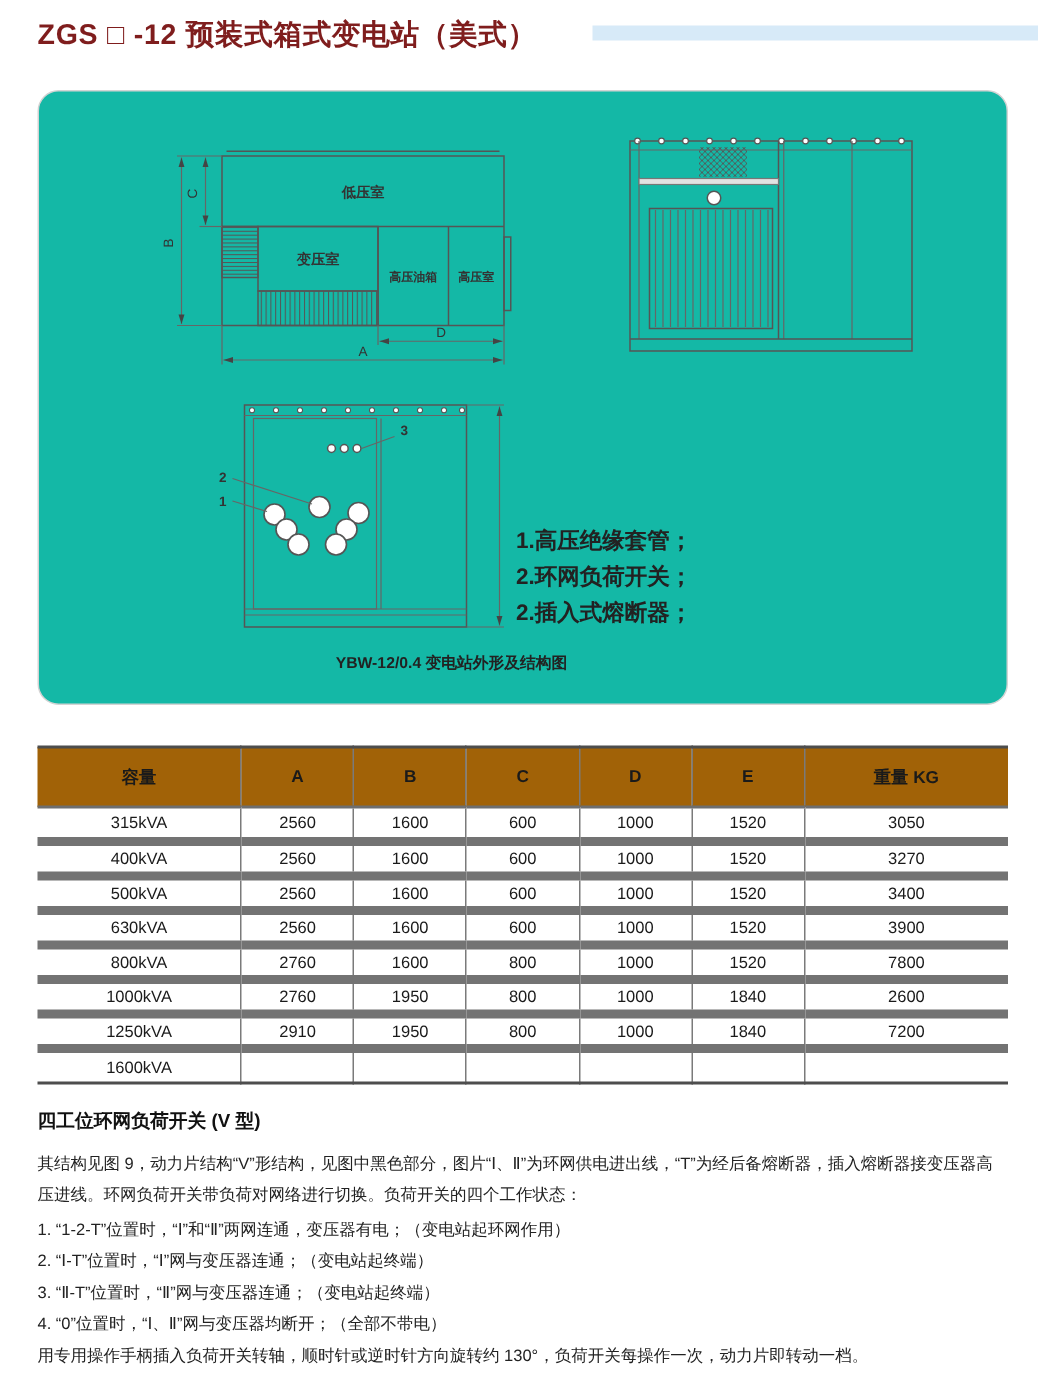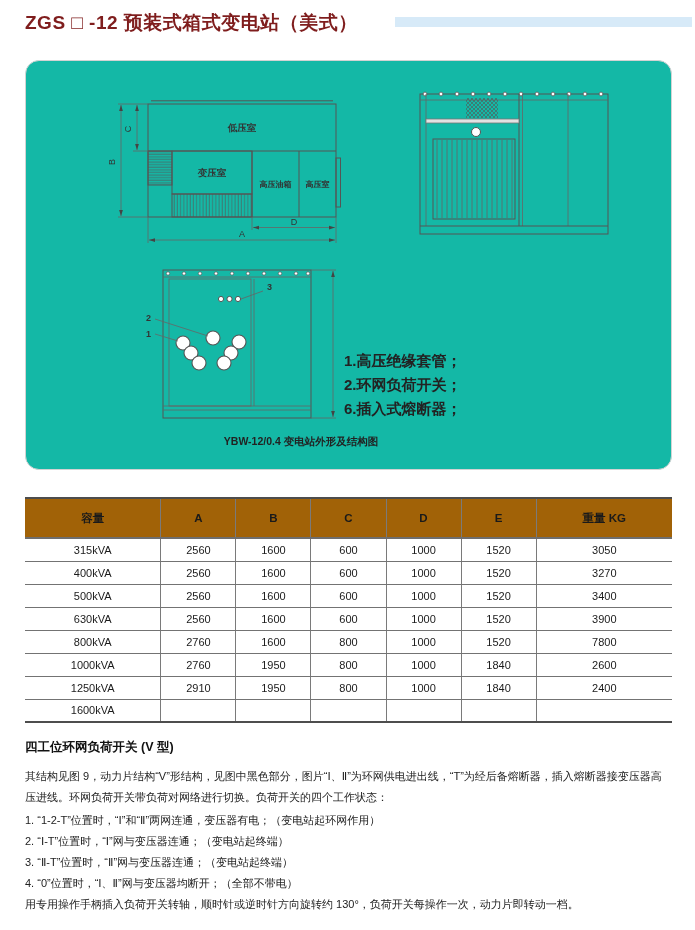--- a/index.html
+++ b/index.html
@@ -18,21 +18,21 @@
   .d-line { stroke:#555; stroke-width:1; fill:none; }
   .d-thin { stroke:#666; stroke-width:0.8; fill:none; }
   .legend { position:absolute; left:318px; top:288px; font-size:15px; font-weight:600; color:#222; line-height:24px; }
   .caption { position:absolute; left:110px; top:374px; width:330px; text-align:center; font-size:10.5px; font-weight:700; color:#222; }
 
   
   table.spec { width:647px; margin-top:27px; border-collapse:collapse; table-layout:fixed;
                border-top:2px solid #4d4d4d; border-bottom:2px solid #4d4d4d; }
   table.spec th { background:#a16207; height:40px; font-size:11.5px; font-weight:600;
                   border-bottom:2px solid #6e6e6e; }
-  table.spec td { height:23px; font-size:11px; text-align:center; border-bottom:1px solid #737373; }
+  table.spec td { height:23px; font-size:11px; text-align:center; border-bottom:6px solid #737373; }
   table.spec th + th, table.spec td + td { border-left:1px solid #7a7a7a; }
   table.spec tr:last-child td { border-bottom:none; }
   col.c-cap { width:21%; } col.c-dim { width:11.6%; } col.c-wt { width:21%; }
 
   
   .txt { margin-top:16px; }
   .txt h2 { font-size:12.5px; font-weight:bold; color:#111; margin-bottom:10px; }
   .txt p, .txt .li { font-size:11px; line-height:21px; color:#222; }
   .txt .intro { margin-bottom:2px; }
 </style>
@@ -175,21 +175,21 @@
     <text x="-17" y="71" font-size="9" font-weight="600">1</text>
 
     <line class="d-thin" x1="148" y1="4" x2="173" y2="4"></line>
     <line class="d-thin" x1="148" y1="152" x2="173" y2="152"></line>
     <line class="d-thin" x1="170" y1="5" x2="170" y2="151" marker-start="url(#arr3)" marker-end="url(#arr3)"></line>
   </svg>
 
   <div class="legend">
     <div>1.高压绝缘套管；</div>
     <div>2.环网负荷开关；</div>
-    <div>6.插入式熔断器；</div>
+    <div>2.插入式熔断器；</div>
   </div>
 
   <div class="caption">YBW-12/0.4 变电站外形及结构图</div>
 </section>
 
 <table class="spec">
   <colgroup>
     <col class="c-cap">
       <col class="c-dim">
       <col class="c-dim">
@@ -264,21 +264,21 @@
         <td>1840</td>
         <td>2600</td>
       </tr>
       <tr>
         <td>1250kVA</td>
         <td>2910</td>
         <td>1950</td>
         <td>800</td>
         <td>1000</td>
         <td>1840</td>
-        <td>2400</td>
+        <td>7200</td>
       </tr>
       <tr>
         <td>1600kVA</td>
         <td></td>
         <td></td>
         <td></td>
         <td></td>
         <td></td>
         <td></td>
       </tr>

